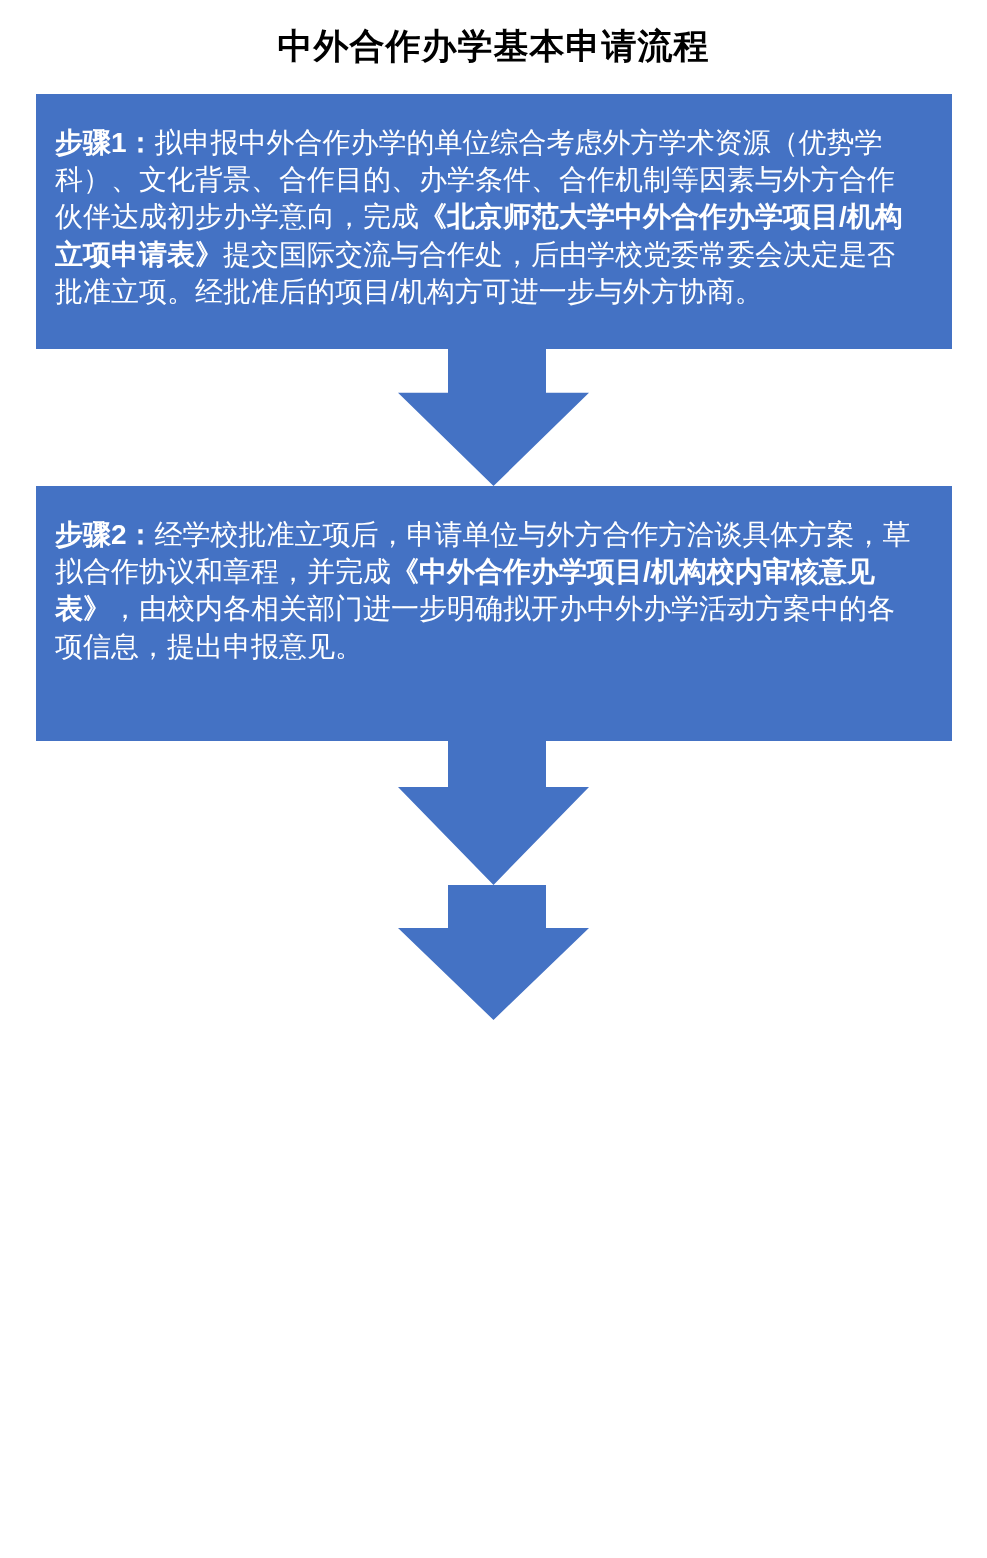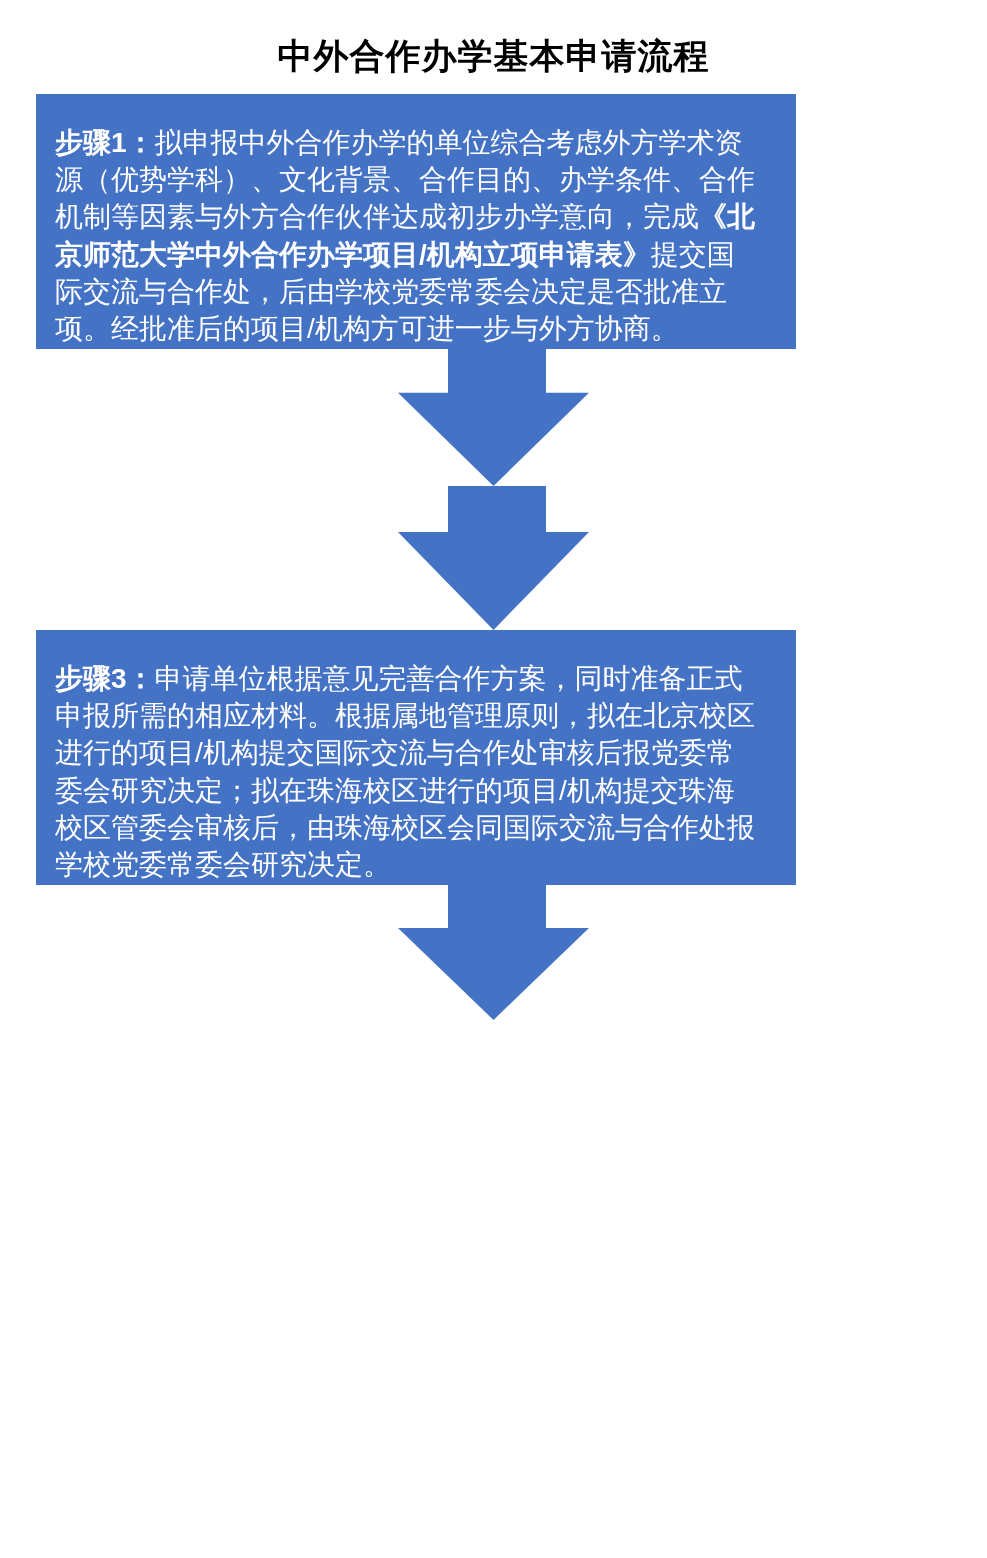--- a/index.html
+++ b/index.html
@@ -6,32 +6,32 @@
     --box-fill:#4472C4;
     --arrow-fill:#4472C4;
     --text-color:#FFFFFF;
     --title-color:#000000;
     --page-bg:#FFFFFF;
   }
   *{margin:0;padding:0;box-sizing:border-box;}
   html,body{width:987px;background:var(--page-bg);}
   body{height:1558px;overflow:hidden;font-family:"Liberation Sans","DejaVu Sans",sans-serif;}
   .page{position:relative;width:987px;height:1558px;background:var(--page-bg);}
-  .title-bar{height:94px;padding-top:36px;text-align:center;}
+  .title-bar{height:94px;padding-top:26px;text-align:center;}
   .page-title{
     font-family:"Liberation Serif","DejaVu Serif",serif;
     font-weight:700;
     font-size:35px;
     line-height:1.2;
     color:var(--title-color);
     letter-spacing:1px;
   }
   .flow-box{
     margin-left:36px;
-    width:760px;
+    width:916px;
     height:255px;
     background:var(--box-fill);
     padding:30px 36px 0 19px;
   }
   .flow-box p{
     color:var(--text-color);
     font-size:28px;
     line-height:1.33;
     text-align:left;
     word-break:break-all;
@@ -59,30 +59,30 @@
   <div class="flow-box">
     <p><span class="bold">步骤1：</span><span>拟申报中外合作办学的单位综合考虑外方学术资源（优势学科）、文化背景、合作目的、办学条件、合作机制等因素与外方合作伙伴达成初步办学意向，完成</span><span class="bold">《北京师范大学中外合作办学项目/机构立项申请表》</span><span>提交国际交流与合作处，后由学校党委常委会决定是否批准立项。经批准后的项目/机构方可进一步与外方协商。</span></p>
   </div>
 
   <div class="arrow-zone arrow-zone-1">
     <svg class="down-arrow" viewBox="0 0 191 138" preserveAspectRatio="none" aria-hidden="true">
       <polygon points="50,0 148,0 148,44 191,44 95.5,138 0,44 50,44" fill="var(--arrow-fill)"></polygon>
     </svg>
   </div>
 
+  <div class="flow-box">
+    <p><span class="bold">步骤2：</span><span>经学校批准立项后，申请单位与外方合作方洽谈具体方案，草拟合作协议和章程，并完成</span><span class="bold">《中外合作办学项目/机构校内审核意见表》</span><span>，由校内各相关部门进一步明确拟开办中外办学活动方案中的各项信息，提出申报意见。</span></p>
+  </div>
 
   <div class="arrow-zone arrow-zone-2">
     <svg class="down-arrow" viewBox="0 0 191 138" preserveAspectRatio="none" aria-hidden="true">
       <polygon points="50,0 148,0 148,44 191,44 95.5,138 0,44 50,44" fill="var(--arrow-fill)"></polygon>
     </svg>
   </div>
 
-  <div class="flow-box">
-    <p><span class="bold">步骤3：</span><span>申请单位根据意见完善合作方案，同时准备正式申报所需的相应材料。根据属地管理原则，拟在北京校区进行的项目/机构提交国际交流与合作处审核后报党委常委会研究决定；拟在珠海校区进行的项目/机构提交珠海校区管委会审核后，由珠海校区会同国际交流与合作处报学校党委常委会研究决定。</span></p>
-  </div>
 
   <div class="arrow-zone arrow-zone-3">
     <svg class="down-arrow" viewBox="0 0 191 138" preserveAspectRatio="none" aria-hidden="true">
       <polygon points="50,0 148,0 148,44 191,44 95.5,138 0,44 50,44" fill="var(--arrow-fill)"></polygon>
     </svg>
   </div>
 
 
 </div>
 

